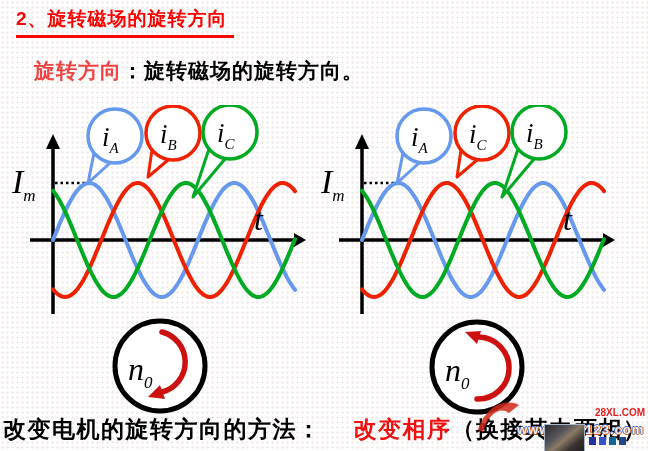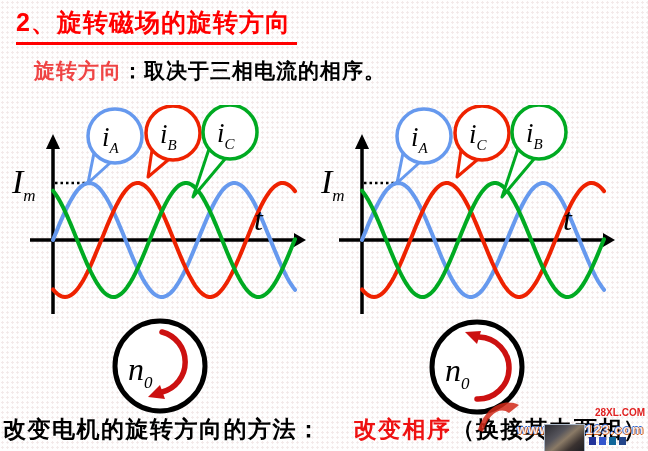--- a/index.html
+++ b/index.html
@@ -1,21 +1,21 @@
 <!DOCTYPE html>
 <html><head>
 <meta charset="utf-8">
 <style>
   html,body{margin:0;padding:0;background:#fff;}
   .slide{position:relative;width:648px;height:451px;background:#fefefe;overflow:hidden;
          font-family:"Liberation Sans",sans-serif;color:#000;}
   .slide .dots{position:absolute;inset:0;
         background-image:radial-gradient(rgba(225,202,202,0.38) 1px, transparent 1.25px);
         background-size:5px 5px;}
-  .title{position:absolute;left:16px;top:6px;margin:0;font-size:25px;font-weight:bold;color:#ff0000;
+  .title{position:absolute;left:16px;top:6px;margin:0;font-size:19px;font-weight:bold;color:#ff0000;
          letter-spacing:1px;border-bottom:3px solid #ff0000;padding:0 6px 3px 0;white-space:nowrap;}
   .subtitle{position:absolute;left:34px;top:57px;font-size:21px;font-weight:bold;letter-spacing:1px;white-space:nowrap;}
   .subtitle .term{color:#ef4444;}
   .wave{position:absolute;top:105px;width:310px;height:212px;}
   #wave-0{left:8px;} #wave-1{left:317px;}
   .rotor{position:absolute;width:116px;height:116px;text-decoration:underline;}
   #rotor-0{left:102px;top:308px;} #rotor-1{left:419px;top:309px;}
   .footer{position:absolute;left:3px;top:414px;font-size:23px;font-weight:bold;letter-spacing:1.5px;
           white-space:nowrap;z-index:1;}
   .footer .hl{color:#ee1111;margin-left:32px;}
@@ -38,21 +38,21 @@
   .wm-marks i:nth-child(4){background:#224488;}
 </style>
 </head>
 <body>
 
 <div class="slide">
   <div class="dots"></div>
 
   <h1 class="title">2、旋转磁场的旋转方向</h1>
 
-  <div class="subtitle"><span class="term">旋转方向</span><span>：取决于三相电流的相序。</span></div>
+  <div class="subtitle"><span class="term">旋转方向</span><span>：旋转磁场的旋转方向。</span></div>
 
   <div class="wave" id="wave-0"><svg width="310" height="212" viewBox="0 0 310 212">
         <line x1="22" y1="135" x2="288" y2="135" stroke="#000" stroke-width="3.5"></line>
         <polygon points="286,128 286,142 298,135" fill="#000"></polygon>
         <line x1="45" y1="209" x2="45" y2="41" stroke="#000" stroke-width="3.5"></line>
         <polygon points="38,44 52,44 45,29" fill="#000"></polygon>
         <line x1="47" y1="78" x2="80" y2="78" stroke="#000" stroke-width="2.5" stroke-dasharray="2.5,3"></line>
         <path d="M45,135.0L47,130.1L49,125.2L51,120.3L53,115.6L55,111.1L57,106.7L59,102.5L61,98.6L63,94.9L65,91.6L67,88.5L69,85.8L71,83.5L73,81.6L75,80.1L77,79.0L79,78.3L81,78.0L83,78.2L85,78.8L87,79.8L89,81.2L91,83.0L93,85.2L95,87.8L97,90.8L99,94.0L101,97.6L103,101.5L105,105.6L107,110.0L109,114.5L111,119.2L113,124.0L115,128.8L117,133.8L119,138.7L121,143.6L123,148.5L125,153.2L127,157.8L129,162.2L131,166.5L133,170.5L135,174.2L137,177.6L139,180.7L141,183.5L143,185.9L145,188.0L147,189.6L149,190.8L151,191.6L153,192.0L155,191.9L157,191.4L159,190.5L161,189.2L163,187.5L165,185.4L167,182.9L169,180.0L171,176.8L173,173.3L175,169.5L177,165.4L179,161.2L181,156.7L183,152.0L185,147.3L187,142.4L189,137.5L191,132.5L193,127.6L195,122.7L197,118.0L199,113.3L201,108.8L203,104.6L205,100.5L207,96.7L209,93.2L211,90.0L213,87.1L215,84.6L217,82.5L219,80.8L221,79.5L223,78.6L225,78.1L227,78.0L229,78.4L231,79.2L233,80.4L235,82.0L237,84.1L239,86.5L241,89.3L243,92.4L245,95.8L247,99.5L249,103.5L251,107.8L253,112.2L255,116.8L257,121.5L259,126.4L261,131.3L263,136.2L265,141.2L267,146.0L269,150.8L271,155.5L273,160.0L275,164.4L277,168.5L279,172.4L281,176.0L283,179.2L285,182.2L287,184.8" fill="none" stroke="#6699ee" stroke-width="4" stroke-linecap="round"></path>
         <path d="M45,184.4L47,186.6L49,188.5L51,190.0L53,191.1L55,191.8L57,192.0L59,191.8L61,191.2L63,190.1L65,188.7L67,186.8L69,184.6L71,181.9L73,179.0L75,175.7L77,172.1L79,168.2L81,164.0L83,159.7L85,155.1L87,150.4L89,145.6L91,140.8L93,135.8L95,130.9L97,126.0L99,121.1L101,116.4L103,111.8L105,107.4L107,103.2L109,99.2L111,95.5L113,92.1L115,89.0L117,86.3L119,83.9L121,81.9L123,80.3L125,79.1L127,78.4L129,78.0L131,78.1L133,78.6L135,79.6L137,80.9L139,82.7L141,84.8L143,87.4L145,90.3L147,93.5L149,97.0L151,100.8L153,104.9L155,109.2L157,113.7L159,118.4L161,123.1L163,128.0L165,132.9L167,137.9L169,142.8L171,147.7L173,152.4L175,157.1L177,161.5L179,165.8L181,169.8L183,173.6L185,177.1L187,180.3L189,183.1L191,185.6L193,187.6L195,189.3L197,190.6L199,191.5L201,191.9L203,192.0L205,191.5L207,190.7L209,189.5L211,187.8L213,185.7L215,183.3L217,180.5L219,177.4L221,173.9L223,170.1L225,166.1L227,161.9L229,157.4L231,152.8L233,148.1L235,143.2L237,138.3L239,133.4L241,128.4L243,123.6L245,118.8L247,114.1L249,109.6L251,105.3L253,101.2L255,97.3L257,93.8L259,90.5L261,87.6L263,85.0L265,82.8L267,81.0L269,79.7L271,78.7L273,78.1L275,78.0L277,78.3L279,79.0L281,80.2L283,81.7L285,83.7L287,86.1" fill="none" stroke="#ee2200" stroke-width="4" stroke-linecap="round"></path>
         <path d="M45,85.6L47,88.3L49,91.3L51,94.6L53,98.3L55,102.2L57,106.3L59,110.7L61,115.2L63,119.9L65,124.8L67,129.7L69,134.6L71,139.5L73,144.4L75,149.3L77,154.0L79,158.6L81,163.0L83,167.2L85,171.1L87,174.8L89,178.2L91,181.2L93,183.9L95,186.3L97,188.3L99,189.8L101,191.0L103,191.7L105,192.0L107,191.9L109,191.3L111,190.3L113,189.0L115,187.2L117,185.0L119,182.4L121,179.5L123,176.2L125,172.7L127,168.8L129,164.7L131,160.4L133,155.9L135,151.2L137,146.4L139,141.6L141,136.6L143,131.7L145,126.8L147,121.9L149,117.2L151,112.6L153,108.1L155,103.9L157,99.9L159,96.1L161,92.6L163,89.5L165,86.7L167,84.3L169,82.2L171,80.5L173,79.3L175,78.5L177,78.0L179,78.1L181,78.5L183,79.4L185,80.7L187,82.4L189,84.4L191,86.9L193,89.7L195,92.9L197,96.4L199,100.2L201,104.2L203,108.5L205,112.9L207,117.6L209,122.3L211,127.2L213,132.1L215,137.1L217,142.0L219,146.9L221,151.6L223,156.3L225,160.8L227,165.1L229,169.2L231,173.0L233,176.5L235,179.7L237,182.6L239,185.2L241,187.3L243,189.1L245,190.4L247,191.4L249,191.9L251,192.0L253,191.6L255,190.9L257,189.7L259,188.1L261,186.1L263,183.7L265,181.0L267,177.9L269,174.5L271,170.8L273,166.8L275,162.6L277,158.2L279,153.6L281,148.9L283,144.0L285,139.1L287,134.2" fill="none" stroke="#00aa22" stroke-width="4" stroke-linecap="round"></path>

